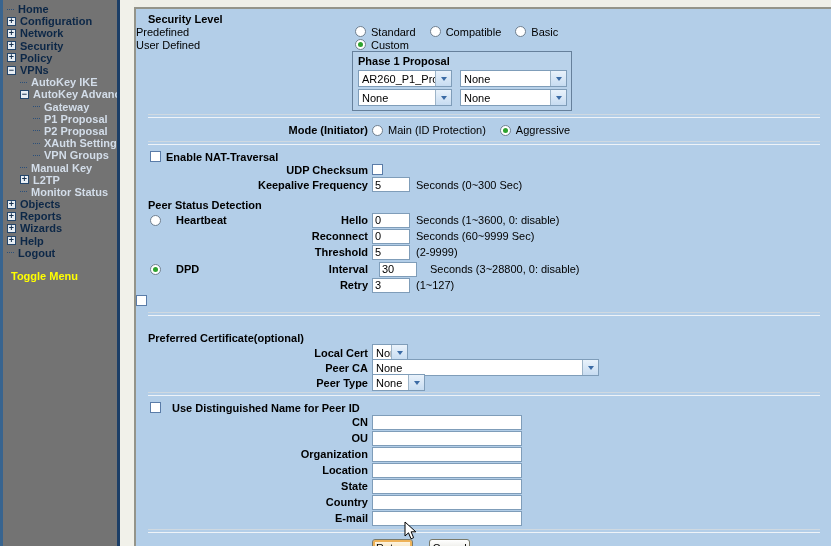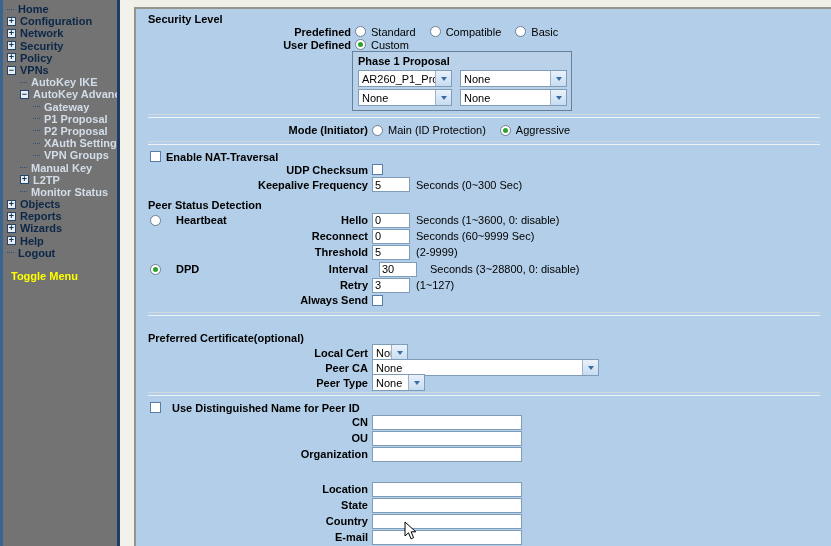--- a/index.html
+++ b/index.html
@@ -35,21 +35,21 @@
   .panel{
     position:absolute;left:134px;top:0;right:0;bottom:0;
     background:#b3cee8;
   }
   .top-strip{height:7px;background:#efefe8;border-bottom:2px solid #94948a;}
   .panel-body{border-left:2px solid #94948a;height:537px;box-sizing:border-box;padding-top:2px;}
   
   .sec-title{margin:0 0 0 12px;height:12px;font-weight:bold;}
   .row{display:flex;align-items:center;position:relative;}
   .lbl{width:236px;text-align:right;padding-right:4px;font-weight:bold;box-sizing:border-box;flex:0 0 auto;}
-  .lbl-sl{width:219px;text-align:right;padding-right:4px;font-weight:bold;box-sizing:border-box;flex:0 0 auto;}
+  .lbl-sl{width:219px;padding-right:16px;font-weight:normal;box-sizing:border-box;flex:0 0 auto;}
   .hint{margin-left:6px;}
   
   .radio{
     width:11px;height:11px;border:1px solid #6f7f8f;border-radius:50%;
     background:#fff;box-sizing:border-box;position:relative;flex:0 0 auto;cursor:pointer;
   }
   .radio.checked::after{
     content:"";position:absolute;left:2px;top:2px;width:5px;height:5px;border-radius:50%;background:#2fa32f;
   }
   .rlabel{margin-left:5px;margin-right:14px;}
@@ -316,21 +316,20 @@
       <span class="hint nowrap">Seconds (3~28800, 0: disable)</span>
     </div>
 
     <div class="row" style="height:16px;">
       <div class="lbl">Retry</div>
       <input class="tinput num" value="3" style="">
       <span class="hint nowrap">(1~127)</span>
     </div>
 
     <div class="row" style="height:14px;">
-      <div class="lbl">Always Send</div>
       <span class="checkbox"></span>
     </div>
 
     <div class="sep" style="margin-top:5px;"></div>
 
     <div class="sec-title" style="margin-top:16px;height:13px;">Preferred Certificate(optional)</div>
 
     <div class="row" style="height:15px;">
       <div class="lbl">Local Cert</div>
       <div class="sel sel-local">
@@ -367,21 +366,21 @@
       <input class="tinput txt" style="">
     </div>
     <div class="row" style="height:16px;">
       <div class="lbl">OU</div>
       <input class="tinput txt" style="">
     </div>
     <div class="row" style="height:16px;">
       <div class="lbl">Organization</div>
       <input class="tinput txt" style="">
     </div>
-    <div class="row" style="height:16px;margin-top:19px;">
+    <div class="row" style="height:16px;">
       <div class="lbl">Location</div>
       <input class="tinput txt" style="">
     </div>
     <div class="row" style="height:16px;">
       <div class="lbl">State</div>
       <input class="tinput txt" style="">
     </div>
     <div class="row" style="height:16px;">
       <div class="lbl">Country</div>
       <input class="tinput txt" style="">

